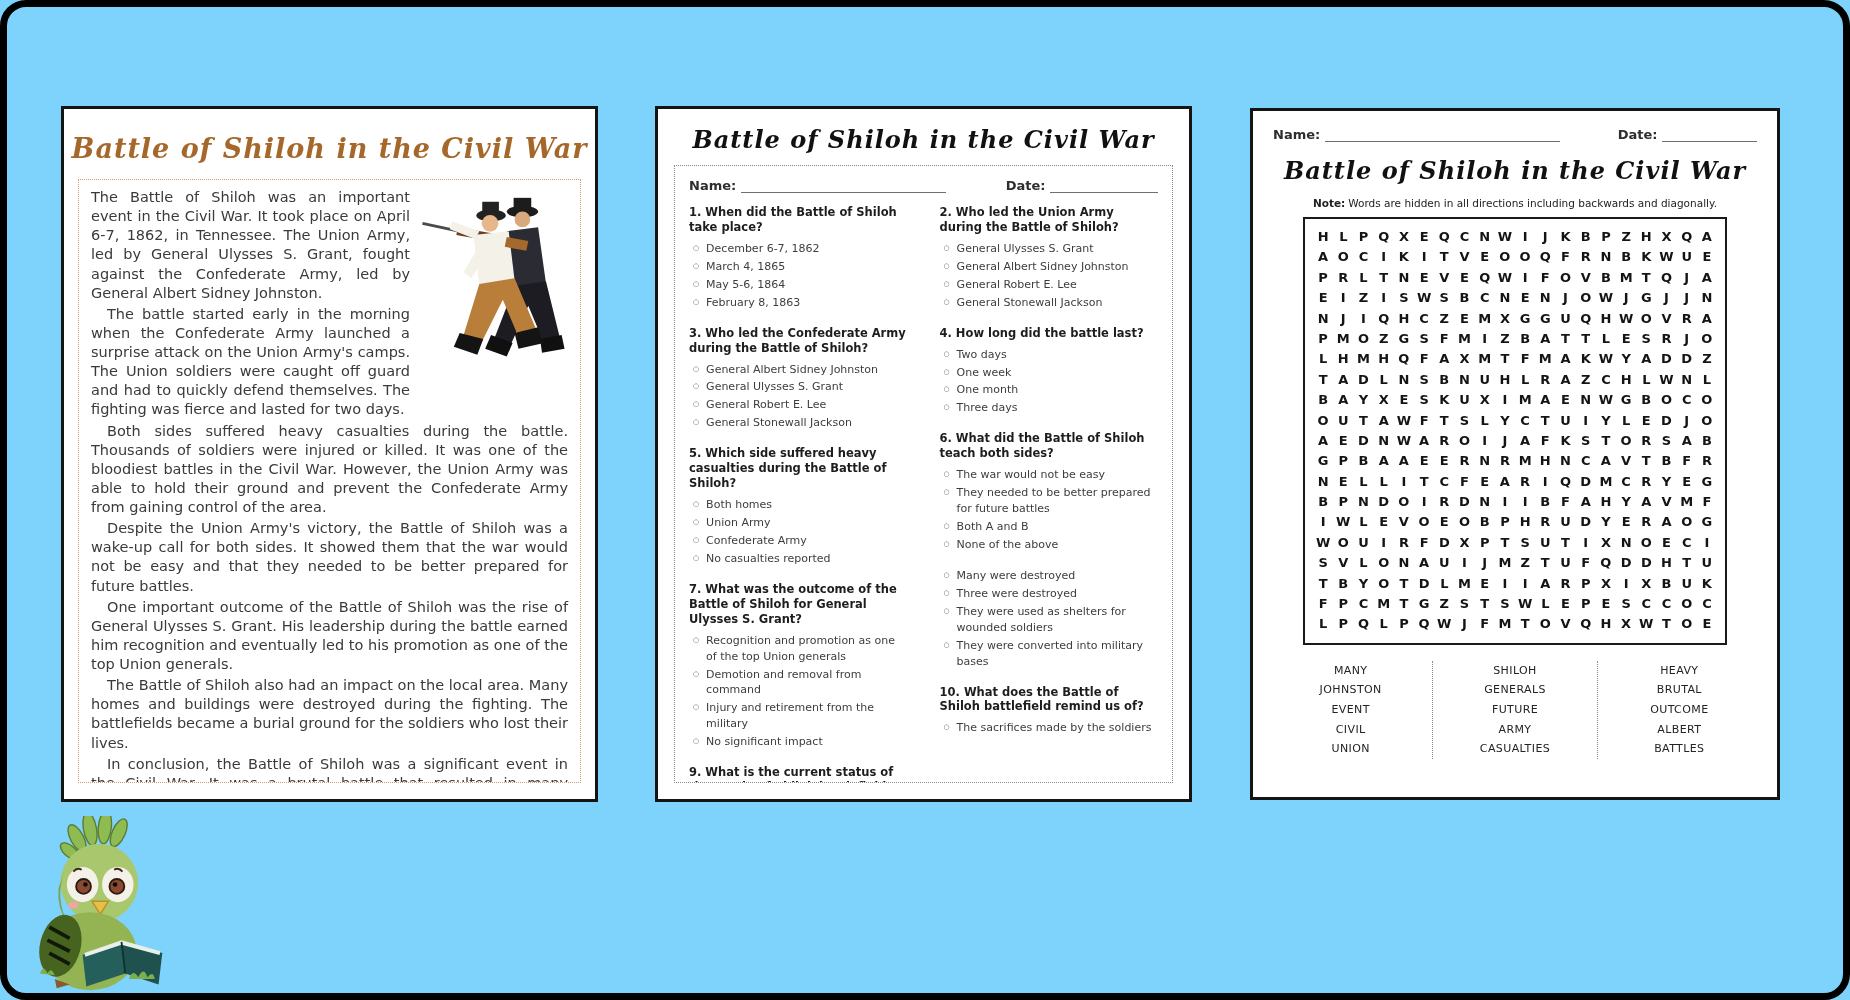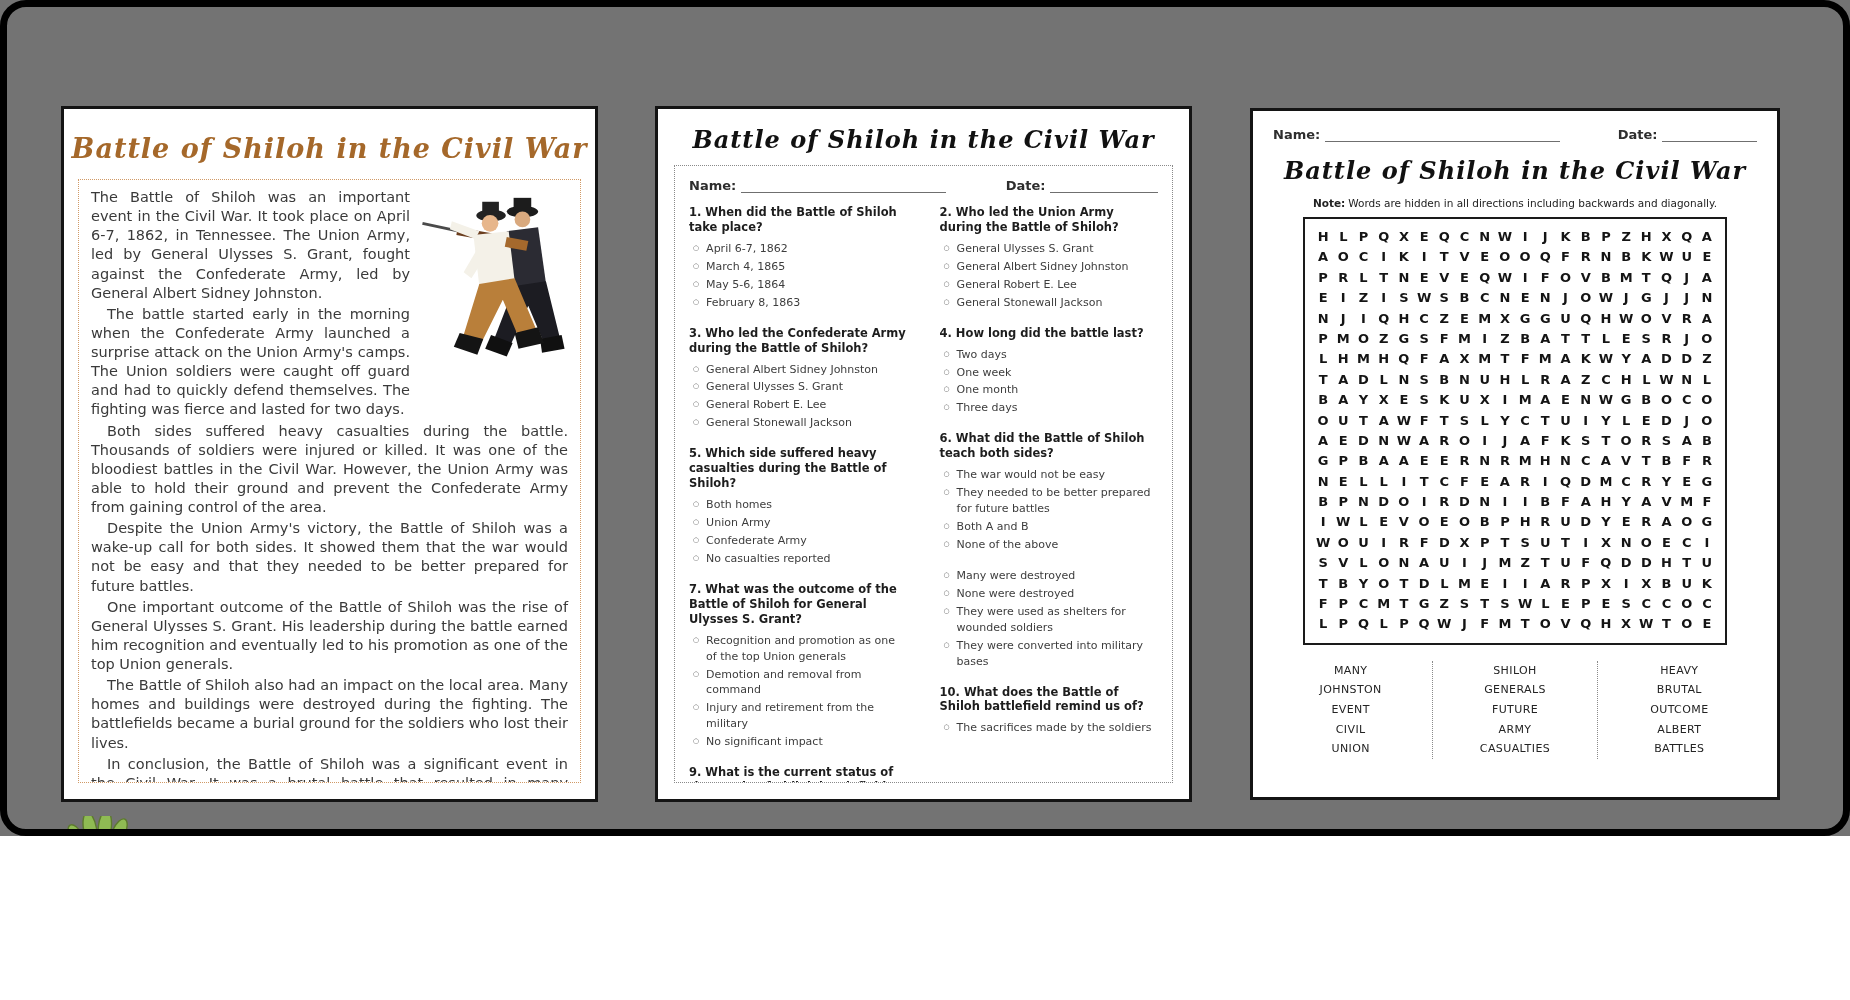--- a/index.html
+++ b/index.html
@@ -1,16 +1,16 @@
 <!DOCTYPE html>
 <html><head>
 <meta charset="utf-8">
 <style>
   html,body{margin:0;padding:0;background:#ffffff;}
-  #stage{position:relative;width:1850px;height:836px;background:#737373;overflow:hidden;
+  #stage{position:relative;width:1850px;height:1000px;background:#7dd3fc;overflow:hidden;
          font-family:"DejaVu Sans",sans-serif;}
   #frame{position:absolute;inset:0;border:7px solid #000;border-radius:26px;pointer-events:none;z-index:50;}
 
   .page{position:absolute;top:106px;height:696px;background:#fff;border:3px solid #141414;box-sizing:border-box;}
   #page1{left:61px;width:537px;}
   #page2{left:655px;width:537px;}
   #page3{left:1250px;top:108px;width:530px;height:692px;}
 
   
   .p1-title{margin-top:24px;text-align:center;font-family:"DejaVu Serif",serif;font-style:italic;
@@ -124,21 +124,21 @@
           <span>Date:</span>
           <span class="blank-line nl-110"></span>
         </span>
       </div>
       <div class="quiz-cols">
         <div class="quiz-col">
             <div class="q-block">
               <div class="q-text">1. When did the Battle of Shiloh take place?</div>
               <div class="opt">
                 <span class="bullet">○</span>
-                <span class="opt-label">April 6-7, 1862</span>
+                <span class="opt-label">December 6-7, 1862</span>
               </div>
               <div class="opt">
                 <span class="bullet">○</span>
                 <span class="opt-label">March 4, 1865</span>
               </div>
               <div class="opt">
                 <span class="bullet">○</span>
                 <span class="opt-label">May 5-6, 1864</span>
               </div>
               <div class="opt">
@@ -265,21 +265,21 @@
                 <span class="opt-label">None of the above</span>
               </div>
             </div>
             <div class="q-block">
               <div class="opt">
                 <span class="bullet">○</span>
                 <span class="opt-label">Many were destroyed</span>
               </div>
               <div class="opt">
                 <span class="bullet">○</span>
-                <span class="opt-label">None were destroyed</span>
+                <span class="opt-label">Three were destroyed</span>
               </div>
               <div class="opt">
                 <span class="bullet">○</span>
                 <span class="opt-label">They were used as shelters for wounded soldiers</span>
               </div>
               <div class="opt">
                 <span class="bullet">○</span>
                 <span class="opt-label">They were converted into military bases</span>
               </div>
             </div>

